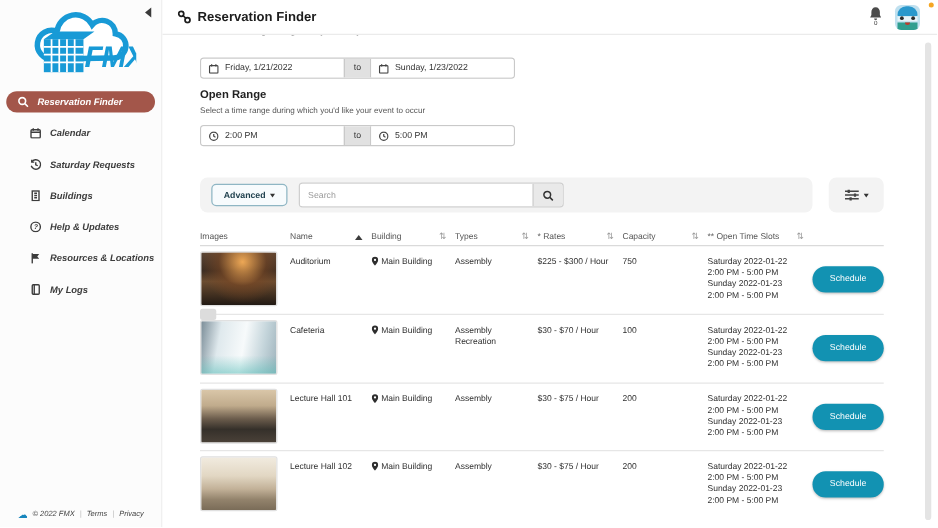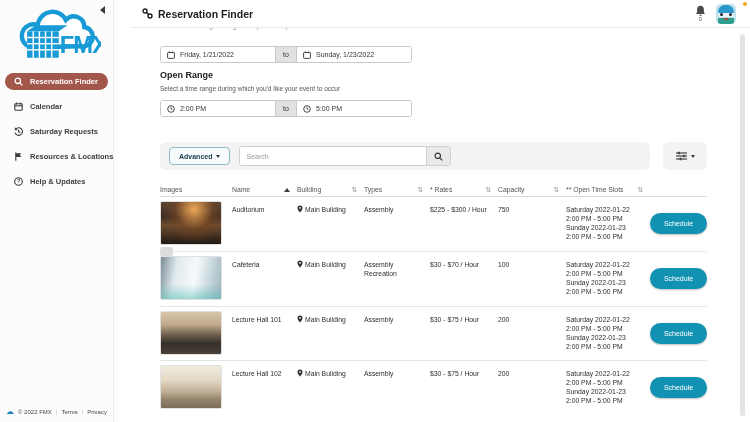--- a/index.html
+++ b/index.html
@@ -1,26 +1,26 @@
 <!DOCTYPE html>
 <html><head>
 <meta charset="utf-8">
 <style>
   * { margin:0; padding:0; box-sizing:border-box; }
   html,body { width:750px; height:422px; overflow:hidden; }
   body { font-family:"Liberation Sans", sans-serif; background:#fff; }
   .screen { position:relative; width:750px; height:422px; background:#fff; overflow:hidden; }
 
   
-  .sidebar { position:absolute; left:0; top:0; bottom:0; width:114px; background:#fcfcfc; border-right:1px solid #ececec; }
+  .sidebar { position:absolute; left:0; top:0; bottom:0; width:130px; background:#fcfcfc; border-right:1px solid #ececec;font-style:italic; }
   .collapse { position:absolute; right:8px; top:6px; width:0; height:0;
     border-top:4px solid transparent; border-bottom:4px solid transparent; border-right:5px solid #3a3a3a; cursor:pointer; }
   .logo { display:block; margin:8px auto 0; }
   .nav { position:absolute; top:73px; left:0; right:0; }
-  .nav-item { display:flex; align-items:center; gap:7px; height:17px; margin:0 0 8px 0; padding-left:14px;
+  .nav-item { display:flex; align-items:center; gap:7px; height:17px; margin:0 0 8px 0; padding-left:24px;
     font-size:7.5px; font-weight:700; color:#3c3c3c; cursor:pointer; white-space:nowrap; }
   .nav-item.active { background:#a3564a; color:#fff; margin-left:5px; margin-right:5px; padding-left:9px; border-radius:9px; }
   .nav-item svg { flex:0 0 auto; }
   .side-footer { position:absolute; bottom:7px; left:0; right:0; display:flex; justify-content:center; align-items:center; gap:4px;
     font-size:6px; color:#444; }
   .side-footer .cloud { color:#1886bd; font-size:8px; line-height:6px; }
   .side-footer .sep { color:#bbb; }
   .side-footer .link { cursor:pointer; }
 
   
@@ -149,31 +149,47 @@
       <div class="nav-item">
         <svg width="9" height="9" viewBox="0 0 9 9" fill="none" stroke="currentColor" stroke-width="1.1">
           <path d="M1.4 2.6 a3.8 3.8 0 1 1 -0.4 3"></path>
           <polyline points="1.4,0.7 1.4,2.7 3.4,2.7" fill="none"></polyline>
           <polyline points="4.6,2.8 4.6,4.8 6.2,5.6" fill="none"></polyline>
         </svg>
         <span>Saturday Requests</span>
       </div>
       <div class="nav-item">
         <svg width="9" height="9" viewBox="0 0 9 9" fill="none" stroke="currentColor" stroke-width="1.1">
+          <rect x="1.8" y="0.8" width="5.4" height="7.7"></rect>
+          <line x1="3.4" y1="2.6" x2="5.6" y2="2.6"></line>
+            <line x1="3.4" y1="4.4" x2="5.6" y2="4.4"></line>
+          <line x1="3.4" y1="6.2" x2="5.6" y2="6.2"></line>
+        </svg>
+        <span>Buildings</span>
+      </div>
+      <div class="nav-item">
+        <svg width="9" height="9" viewBox="0 0 9 9" fill="none" stroke="currentColor" stroke-width="1.1">
+          <circle cx="4.5" cy="4.5" r="3.8"></circle>
+          <text x="3.1" y="6.4" font-size="5.5" fill="currentColor" stroke="none" font-family="Liberation Sans, sans-serif">?</text>
+        </svg>
+        <span>Help &amp; Updates</span>
+      </div>
+      <div class="nav-item">
+        <svg width="9" height="9" viewBox="0 0 9 9" fill="none" stroke="currentColor" stroke-width="1.1">
           <line x1="1.8" y1="0.5" x2="1.8" y2="8.7"></line>
           <path d="M1.8 1.2 h5.6 l-1.6 1.9 1.6 1.9 h-5.6 z" fill="currentColor" stroke="none"></path>
         </svg>
         <span>Resources &amp; Locations</span>
       </div>
       <div class="nav-item">
         <svg width="9" height="9" viewBox="0 0 9 9" fill="none" stroke="currentColor" stroke-width="1.1">
-          <circle cx="4.5" cy="4.5" r="3.8"></circle>
-          <text x="3.1" y="6.4" font-size="5.5" fill="currentColor" stroke="none" font-family="Liberation Sans, sans-serif">?</text>
-        </svg>
-        <span>Help &amp; Updates</span>
+          <rect x="1.8" y="0.8" width="5.6" height="7.6" rx="0.8"></rect>
+          <line x1="3.4" y1="0.8" x2="3.4" y2="8.4"></line>
+        </svg>
+        <span>My Logs</span>
       </div>
     </nav>
 
     <div class="side-footer">
       <span class="cloud">☁</span>
       <span>© 2022 FMX</span>
       <span class="sep">|</span>
       <span class="link">Terms</span>
       <span class="sep">|</span>
       <span class="link">Privacy</span>

